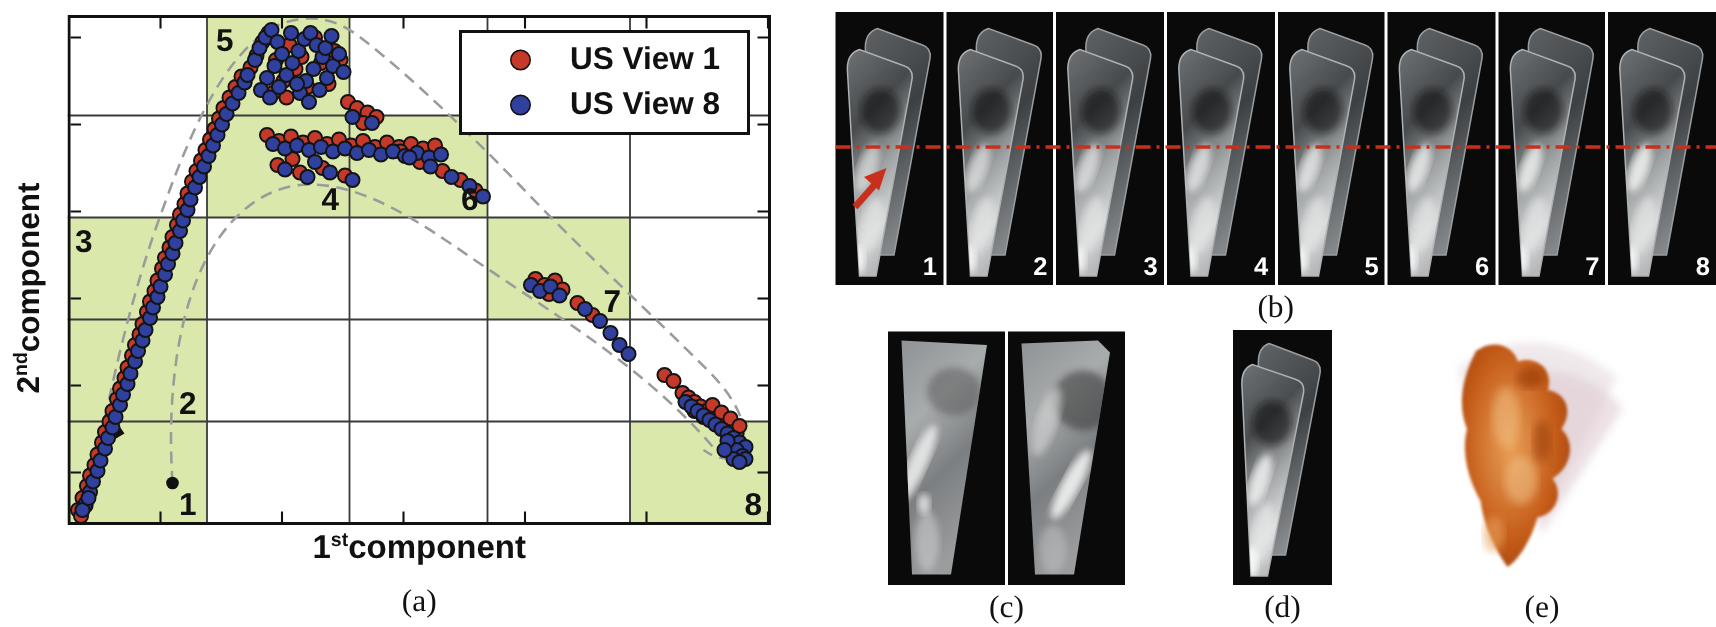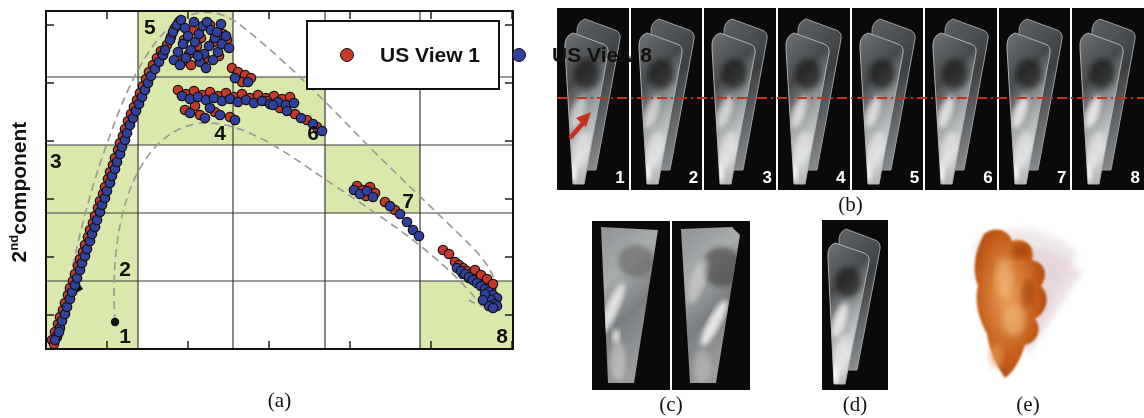--- a/index.html
+++ b/index.html
@@ -8,21 +8,21 @@
   
   .plot-svg{position:absolute;left:45px;top:10px;}
   .ylab{position:absolute;left:-150px;top:178px;width:340px;height:28px;
         transform:rotate(-90deg);text-align:center;font-weight:bold;font-size:21px;color:#111;}
   .xlab{position:absolute;left:45px;top:352px;width:469px;text-align:center;
         font-weight:bold;font-size:22px;color:#111;}
   .sup{font-size:13px;vertical-align:super;font-weight:bold;}
   .caption{position:absolute;text-align:center;font-family:"Liberation Serif",serif;
            font-size:21px;color:#111;}
   .legend{position:absolute;left:306px;top:20px;width:194px;height:70px;background:#fff;
-          border:2.5px solid #111;box-sizing:border-box;display:flex;flex-direction:row;
+          border:2.5px solid #111;box-sizing:border-box;display:flex;flex-direction:column;
           justify-content:space-evenly;z-index:5;}
   .legend-row{display:flex;align-items:center;}
   .legend-dot{width:12px;height:12px;border-radius:50%;border:1.5px solid #111;
               margin-left:32px;margin-right:26px;flex:0 0 auto;}
   .legend-label{font-weight:bold;font-size:21px;color:#111;white-space:nowrap;}
   
   .strip{position:absolute;left:557px;top:8px;width:587px;height:182px;display:flex;gap:2px;}
   .frame{position:relative;background:#0a0a0a;flex:1 1 0;overflow:hidden;}
   .frame-num{position:absolute;right:4px;bottom:2px;color:#fff;font-weight:bold;
              font-size:17px;z-index:3;}
@@ -349,20 +349,21 @@
     <div class="legend-row">
       <span class="legend-dot" style="background: rgb(197, 57, 43);"></span>
       <span class="legend-label">US View 1</span>
     </div>
     <div class="legend-row">
       <span class="legend-dot" style="background: rgb(48, 64, 158);"></span>
       <span class="legend-label">US View 8</span>
     </div>
   </div>
 
+  <div class="xlab"><span>1</span><span class="sup">st</span><span>component</span></div>
 
   <div class="caption" style="left:45px;top:388px;width:469px;">(a)</div>
 
   <div class="strip" id="strip-b">
       <div class="frame">
     <svg width="72" height="182" viewBox="0 0 72 182">
       <defs>
         <linearGradient id="fg0" x1="0" y1="0" x2="0.3" y2="1">
           <stop offset="0" stop-color="#6e7274"></stop>
               <stop offset="0.35" stop-color="#474a4c"></stop>

